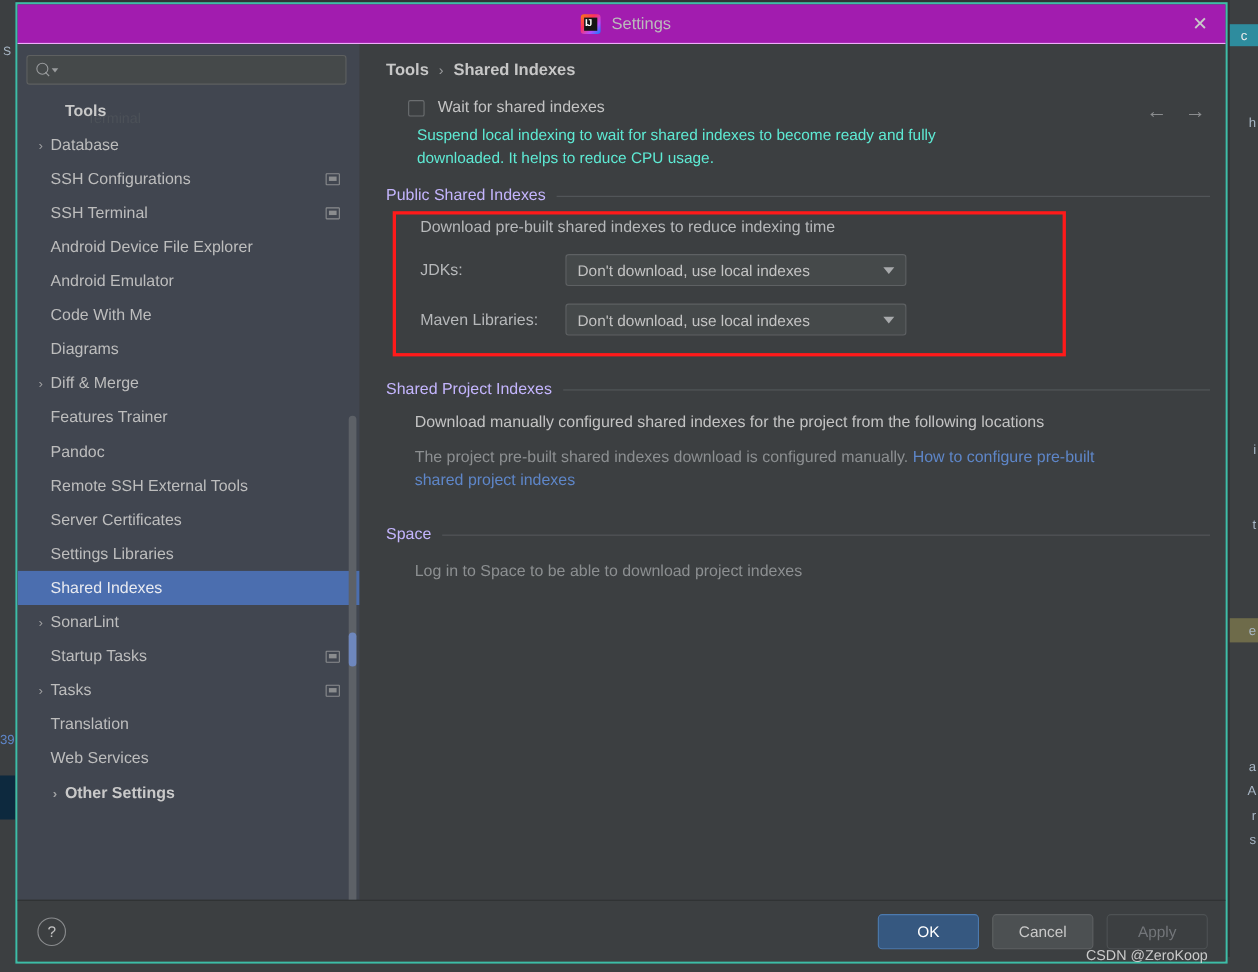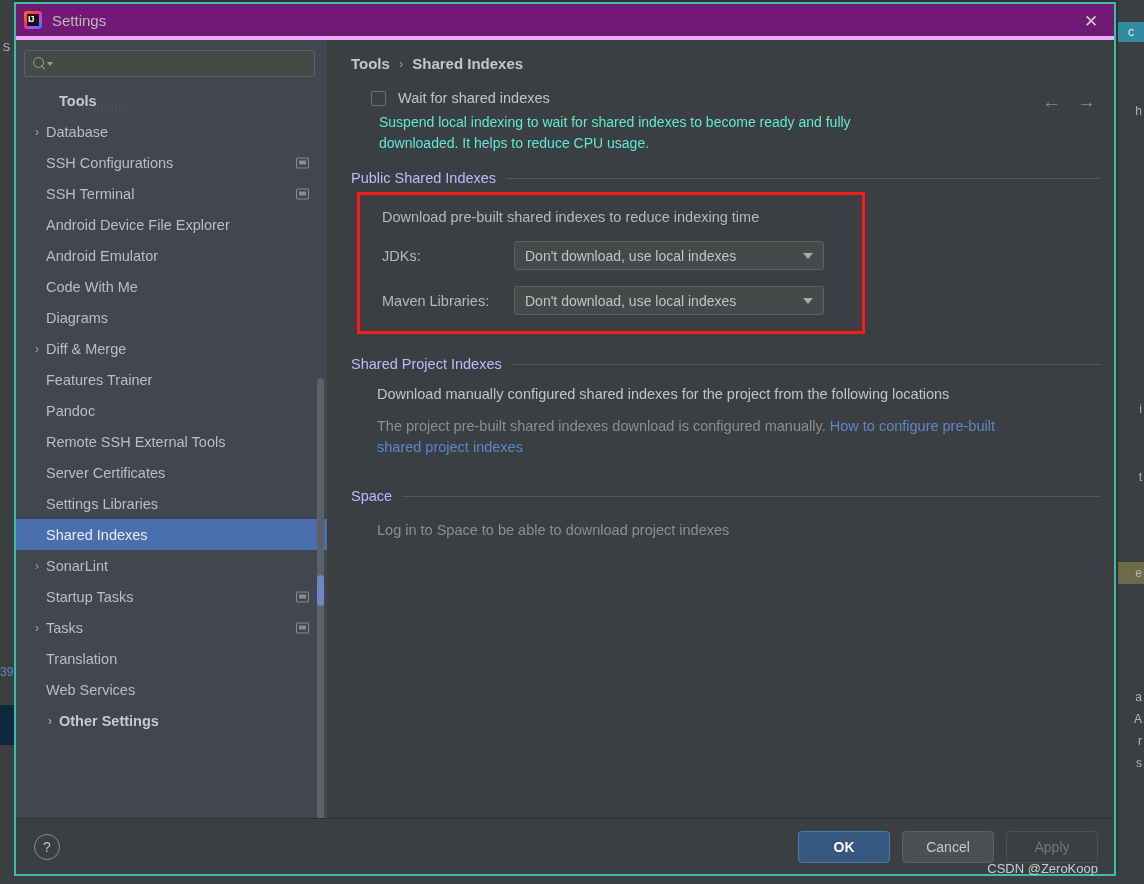--- a/index.html
+++ b/index.html
@@ -55,23 +55,23 @@
     position: absolute; left: 14px; top: 2px;
     width: 1102px; height: 874px;
     background: #3C3F41;
     border: 2px solid #3DBDA7;
     display: flex; flex-direction: column;
   }
 
   
   .titlebar {
     height: 36px; flex: 0 0 36px;
-    background: #701a75;
-    border-bottom: 4px solid #f0abfc;
-    display: flex; align-items: center; position: relative;
+    background: #a21caf;
+    border-bottom: 1px solid #f0abfc;
+    display: flex; align-items: center; position: relative; justify-content: center;
   }
   .app-icon {
     width: 18px; height: 18px; margin-left: 8px; position: relative;
     border-radius: 3px; overflow: hidden;
     background: linear-gradient(135deg,#F97A12 0%,#FE315D 38%,#B24BFF 70%,#0086FF 100%);
     flex: 0 0 18px;
   }
   .app-icon::after {
     content: ""; position: absolute; left: 3px; top: 3px;
     width: 12px; height: 12px; background: #151515;
@@ -194,21 +194,21 @@
   .section {
     display: flex; align-items: center; margin-top: 16px;
     color: #c4b5fd; font-size: 14.5px;
   }
   .section .line {
     flex: 1; height: 1px; background: #54585B; margin-left: 10px;
   }
 
   .hl-box {
     position: relative; border: 3px solid #FF1A1A;
-    margin: 6px 0 0 6px; width: 508px; padding: 14px 0 16px 22px;
+    margin: 6px 0 0 6px; width: 612px; padding: 4px 0 16px 22px;
   }
   .hl-title { color: #B6B8BA; font-size: 14.5px; }
   .field-row { display: flex; align-items: center; margin-top: 16px; }
   .field-label { color: #B6B8BA; font-size: 14.5px; width: 132px; flex: 0 0 132px; }
   .combo {
     width: 310px; height: 29px; background: #45494A;
     border: 1px solid #5E6163; border-radius: 3px;
     display: flex; align-items: center; padding: 0 10px;
     color: #C3C3C3; font-size: 14px; cursor: pointer;
   }
@@ -236,21 +236,21 @@
     border: 1.5px solid #8A8C8E; color: #C1C1C1;
     display: flex; align-items: center; justify-content: center;
     font-size: 14px; cursor: pointer;
   }
   .btns { margin-left: auto; display: flex; gap: 12px; }
   .btn {
     min-width: 92px; height: 32px; border-radius: 4px;
     display: flex; align-items: center; justify-content: center;
     font-size: 14px; cursor: pointer;
   }
-  .btn-primary { background: #365880; border: 1px solid #4C7AAF; color: #FFFFFF; font-weight: bold; }
+  .btn-primary { background: #365880; border: 1px solid #4C7AAF; color: #FFFFFF; font-weight: normal; }
   .btn-default { background: #4C5052; border: 1px solid #5E6163; color: #C9C9C9; }
   .btn-disabled { background: #3C3F41; border: 1px solid #4E5254; color: #73767A; }
   .watermark {
     position: absolute; right: 16px; bottom: -2px;
     color: #D6D6D6; font-size: 13px; opacity: .92;
     pointer-events: none;
   }
 </style>
 </head>
 <body>

